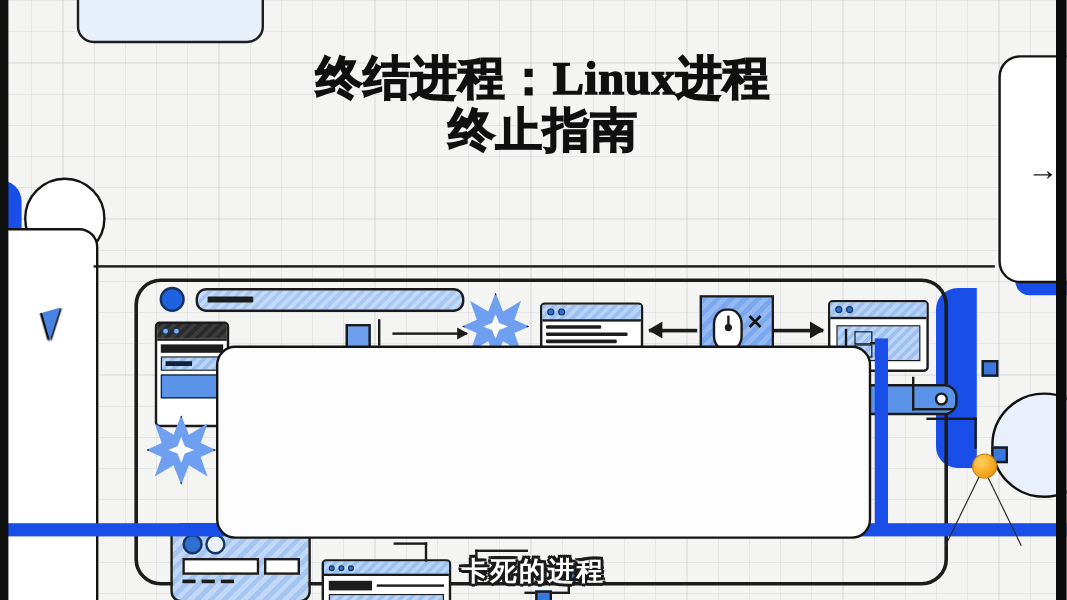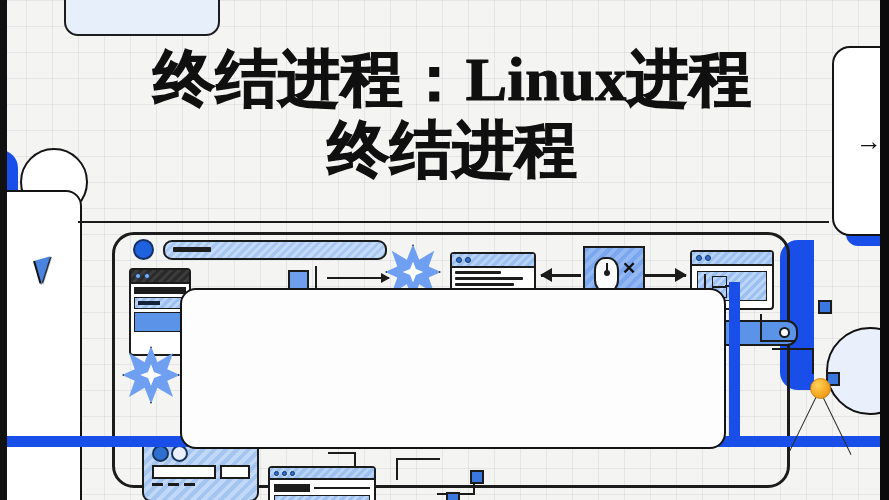--- a/index.html
+++ b/index.html
@@ -68,21 +68,21 @@
 
   
   .title-rule {
     position:absolute; left:78px; top:221px; right:60px; height:2px; background:#1b1b1b;
   }
 
   
   .title {
     position:absolute; left:16px; right:0; top:44px;
     text-align:center; color:#101010;
-    font-weight:900; font-size:62px; line-height:1.14;
+    font-weight:900; font-size:39px; line-height:1.14;
     letter-spacing:0.5px;
     font-family:"Liberation Sans","DejaVu Sans",sans-serif;
     -webkit-text-stroke:1.2px #101010;
   }
   .title .l2 { display:block; }
   .title .latin { font-family:"Liberation Serif","DejaVu Serif",serif; font-weight:700; }
 
   
   .illus { position:absolute; left:0; top:222px; width:889px; height:278px; }
 
@@ -248,21 +248,21 @@
 
   <div class="blue-blob-right"></div>
   <div class="card-right-shadow"></div>
   <div class="card-right">
     <span class="arrow">→</span>
   </div>
   <div class="circle-right"></div>
 
   <div class="title">
     <span>终结进程：</span><span class="latin">Linux</span><span>进程</span>
-    <span class="l2">终结进程</span>
+    <span class="l2">终止指南</span>
   </div>
 
   <div class="title-rule"></div>
 
   <div class="illus">
 
     <div class="sketch-border"></div>
 
     <div class="bigdot"></div>
     <div class="searchbar">
@@ -369,20 +369,21 @@
     <div class="trace" style="left:760px; top:92px; width:34px; height:26px; border-right:none; border-top:none;"></div>
     <div class="trace" style="left:772px; top:126px; width:40px; height:24px; border-left:none; border-bottom:none;"></div>
     <div class="tracepad" style="left:818px; top:78px;"></div>
     <div class="tracepad" style="left:826px; top:150px;"></div>
 
     <div class="bluebar-v"></div>
     <div class="bluebar-h"></div>
 
     <div class="overlay-panel"></div>
 
+    <div class="caption">卡死的进程</div>
 
   </div>
 
   <div class="string" style="left:819px; top:390px; height:72px; transform:rotate(26deg);"></div>
   <div class="string" style="left:819px; top:390px; height:72px; transform:rotate(-26deg);"></div>
   <div class="ball"></div>
 
   <div class="frame-left"></div>
   <div class="frame-right"></div>
 

